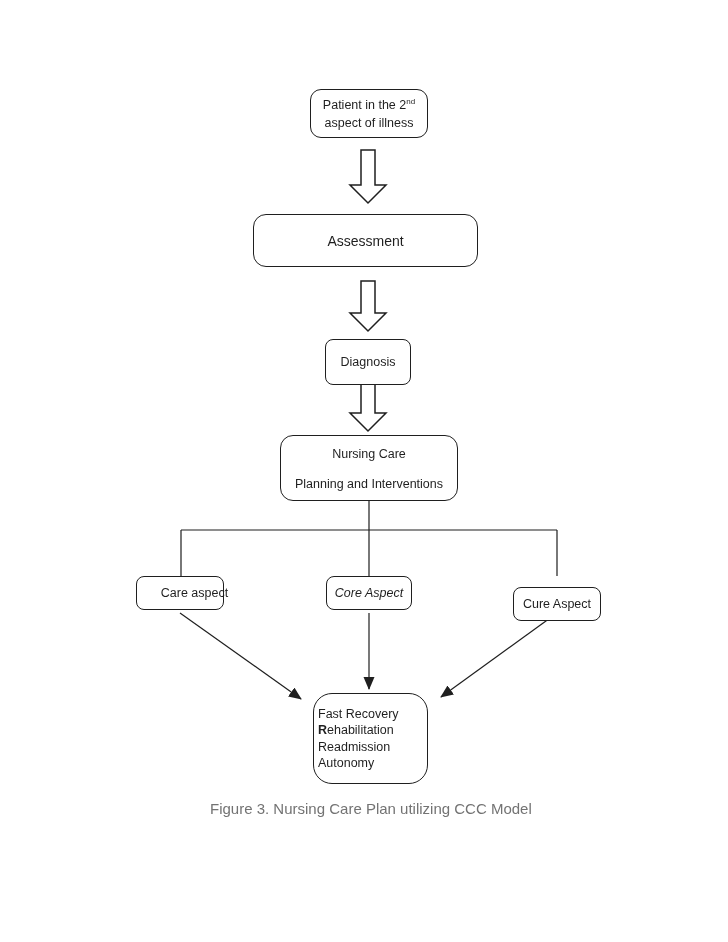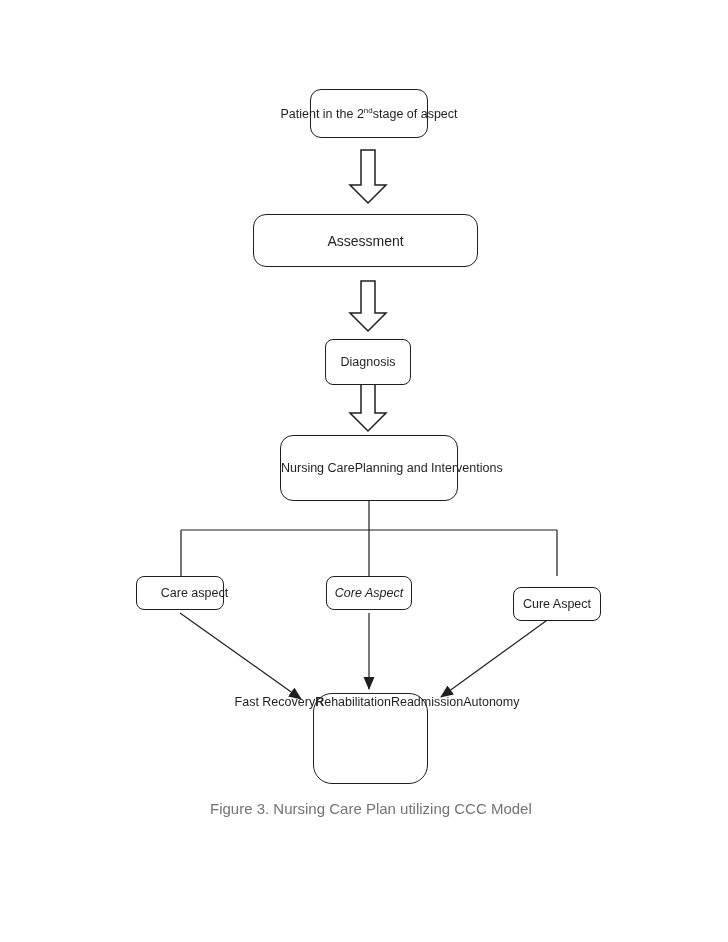--- a/index.html
+++ b/index.html
@@ -20,38 +20,38 @@
     position: absolute;
     left: 0; top: 0;
     width: 728px; height: 942px;
   }
   .node {
     position: absolute;
     box-sizing: border-box;
     border: 1.4px solid #1f1f1f;
     background: #ffffff;
     display: flex;
-    flex-direction: row;
+    flex-direction: column;
     align-items: center;
     justify-content: center;
     text-align: center;
     font-size: 12.5px;
     line-height: 17px;
     white-space: nowrap;
   }
   .node-patient    { left: 310px; top:  89px; width: 118px; height: 49px; border-radius: 11px; line-height: 18px; }
   .node-assessment { left: 253px; top: 214px; width: 225px; height: 53px; border-radius: 13px; font-size: 14px; line-height: 18px; }
   .node-diagnosis  { left: 325px; top: 339px; width:  86px; height: 46px; border-radius: 8px; }
-  .node-nursing    { left: 280px; top: 435px; width: 178px; height: 66px; border-radius: 13px; justify-content: flex-start; }
+  .node-nursing    { left: 280px; top: 435px; width: 178px; height: 66px; border-radius: 13px; justify-content: flex-start; padding-top: 10px; }
   .node-nursing .gap { height: 13px; }
   .node-care       { left: 136px; top: 576px; width:  88px; height: 34px; border-radius: 8px; padding-left: 29px; }
   .node-core       { left: 326px; top: 576px; width:  86px; height: 34px; border-radius: 8px; font-style: italic; }
   .node-cure       { left: 513px; top: 576px; width:  88px; height: 34px; border-radius: 8px; margin-top: 11px; }
   .node-outcome    { left: 313px; top: 693px; width: 115px; height: 91px; border-radius: 19px;
-                     align-items: flex-start; justify-content: center; padding-left: 13px; text-align: left; line-height: 16.5px; }
+                     align-items: flex-start; justify-content: center; padding-left: 4px; text-align: left; line-height: 16.5px; }
   .sup {
     font-size: 8px;
     vertical-align: super;
     line-height: 0;
   }
   .bold-initial { font-weight: bold; }
   .caption {
     position: absolute;
     left: 210px;
     top: 800px;
@@ -80,21 +80,21 @@
 
     <path class="wire" d="M369,501 L369,530 M181,530 L557,530 M181,530 L181,576 M369,530 L369,576 M557,530 L557,576"></path>
 
     <line class="wire" x1="180" y1="613" x2="301" y2="699" marker-end="url(#ah)"></line>
     <line class="wire" x1="369" y1="613" x2="369" y2="689" marker-end="url(#ah)"></line>
     <line class="wire" x1="557" y1="613" x2="441" y2="697" marker-end="url(#ah)"></line>
   </svg>
 
   <div class="node node-patient">
     <div><span>Patient in the 2</span><span class="sup">nd</span></div>
-    <div>stage of aspect</div>
+    <div>aspect of illness</div>
   </div>
 
   <div class="node node-assessment">
     <div>Assessment</div>
   </div>
 
   <div class="node node-diagnosis">
     <div>Diagnosis</div>
   </div>
 

